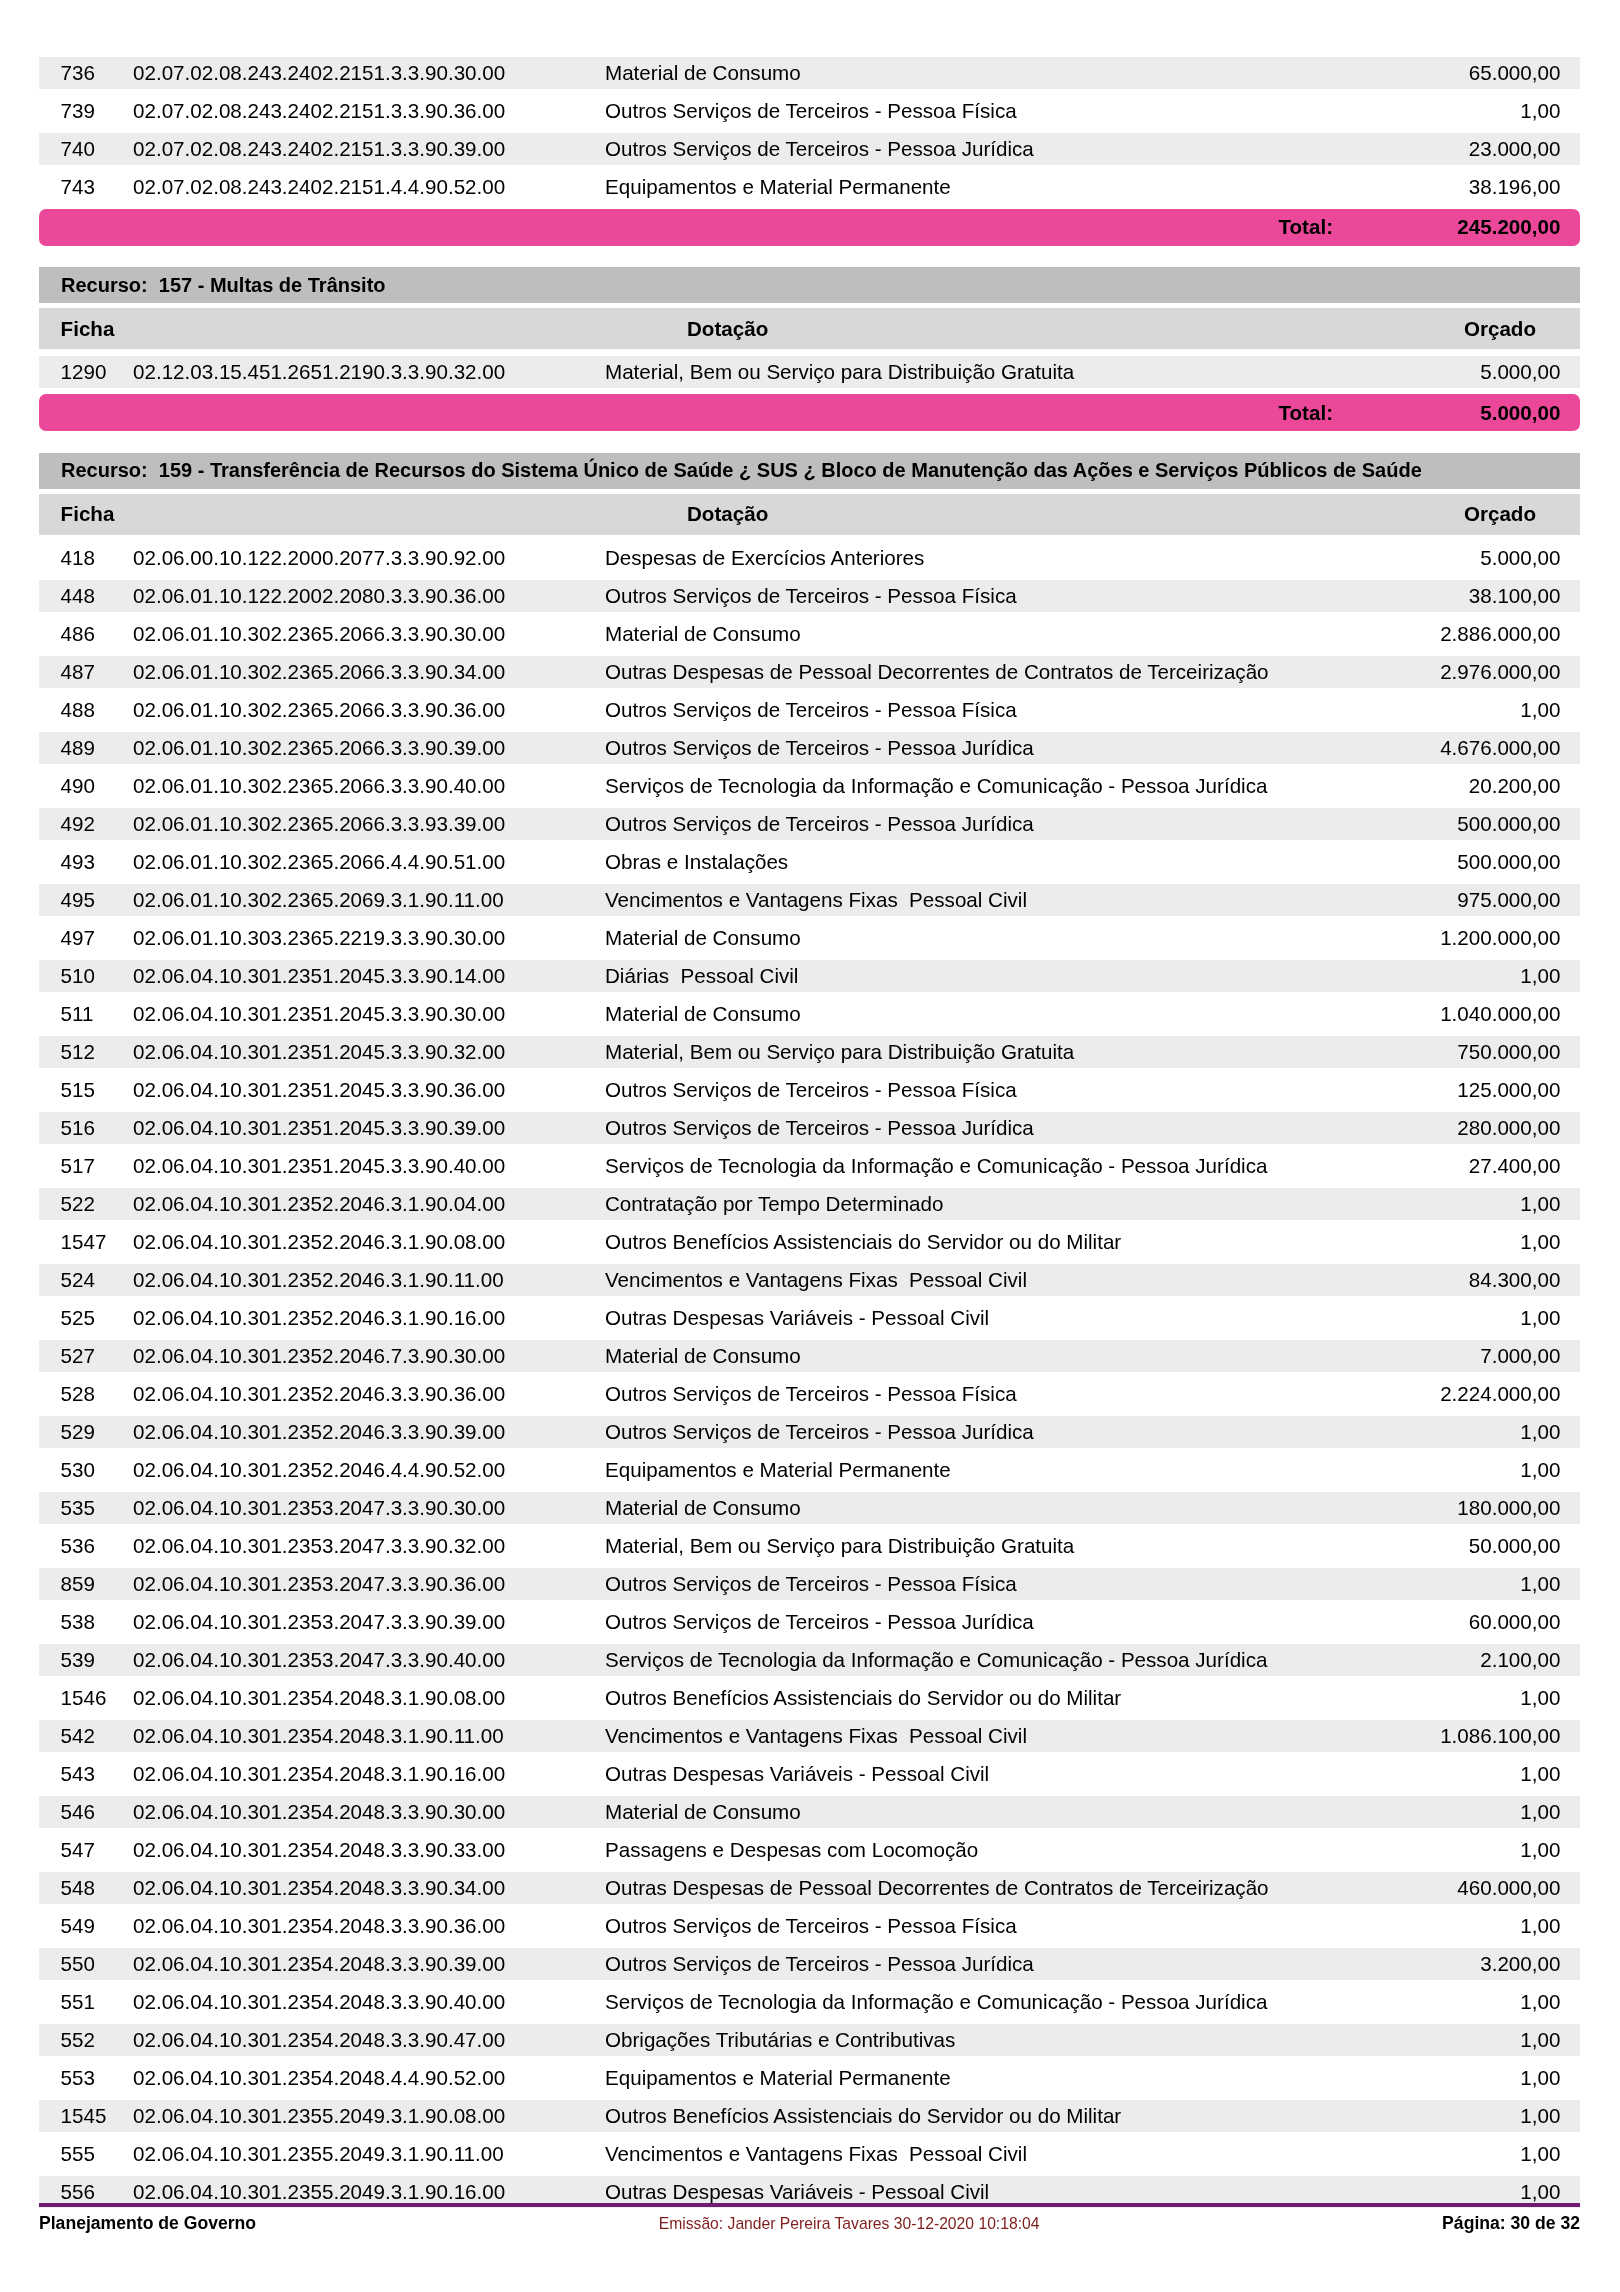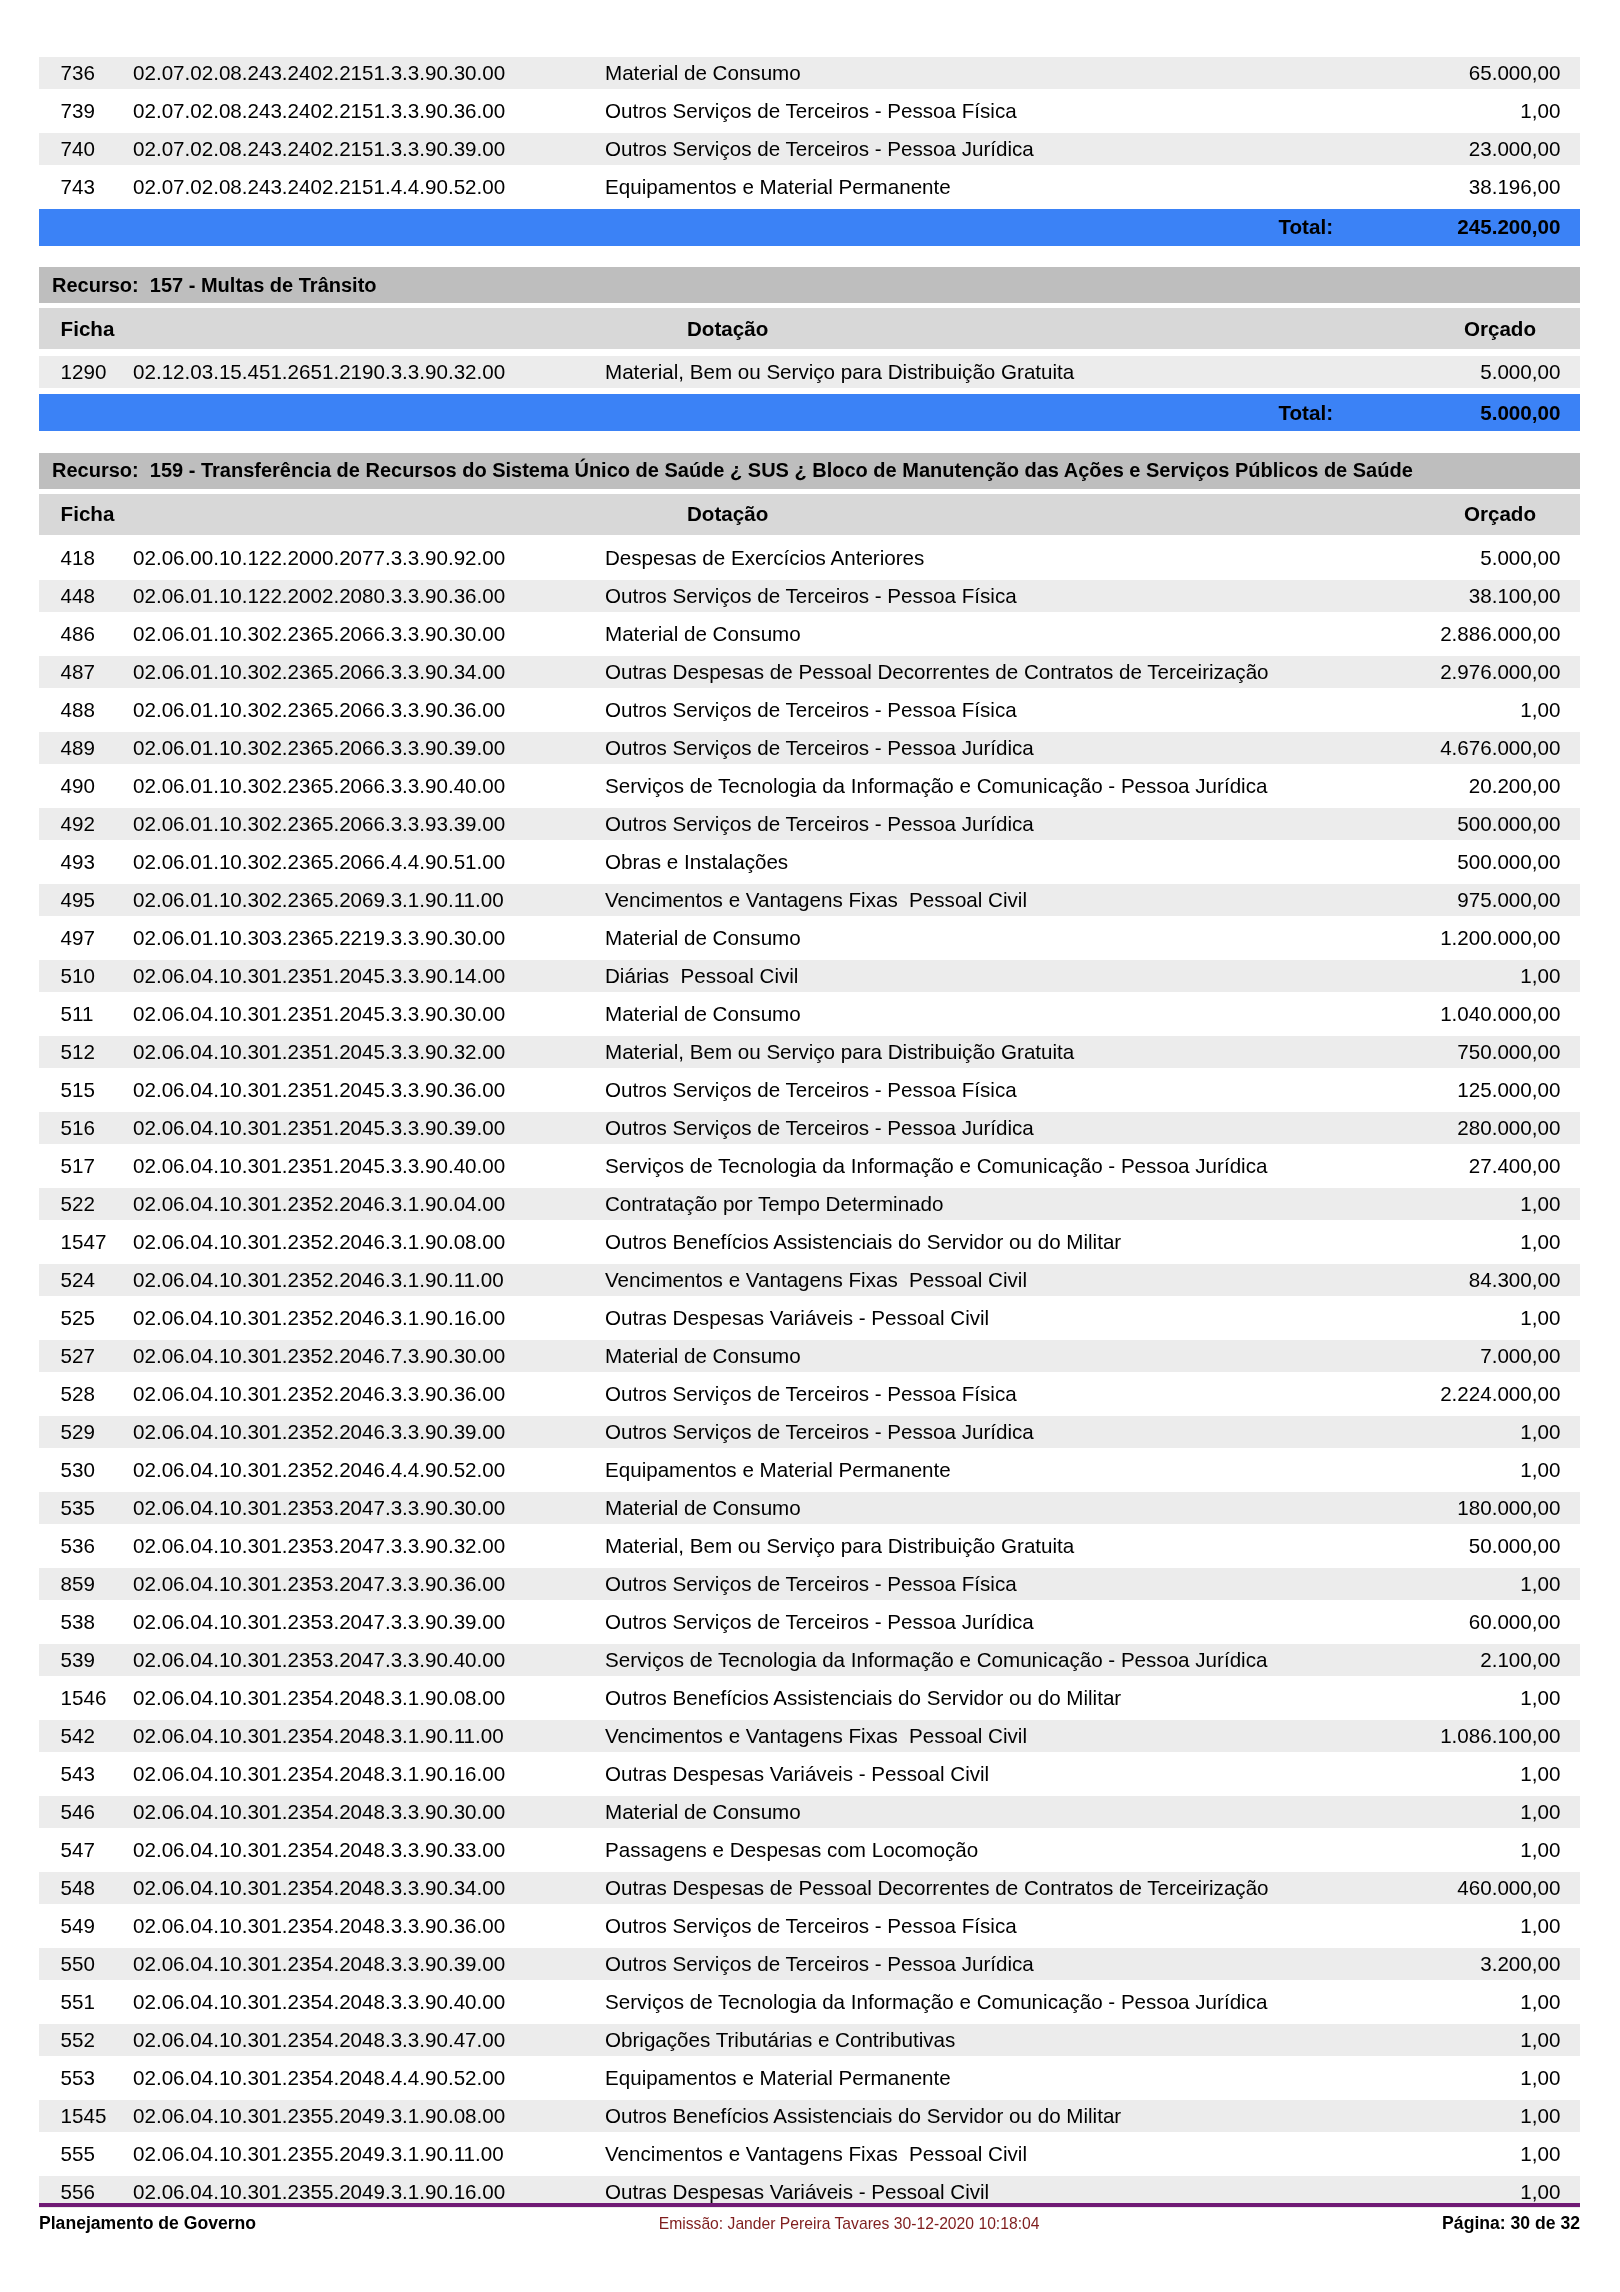--- a/index.html
+++ b/index.html
@@ -9,21 +9,21 @@
     background:#fff;
     font-family:"Liberation Sans",sans-serif;
     font-size:20.6px;color:#000;
     overflow:hidden;
   }
   .content{position:absolute;left:39px;top:54px;width:1541px;}
   .section{margin-bottom:21.6px;}
   .rbar{
     height:36px;background:#bebebe;
     display:flex;align-items:center;
-    font-weight:bold;padding-left:13px;
+    font-weight:bold;padding-left:22px;
     white-space:pre;overflow:hidden;
     font-size:20px;
     margin-bottom:4.9px;
     box-sizing:border-box;
     text-align:right;
   }
   .hdr{
     height:41px;background:#d8d8d8;
     display:flex;align-items:center;
     font-weight:bold;margin-bottom:3.9px;
@@ -37,23 +37,24 @@
   }
   .row.shaded{
     background:#ececec;
     box-shadow:inset 0 2.9px 0 #fff, inset 0 -2.9px 0 #fff;
   }
   .c-ficha{width:94px;padding-left:21.6px;box-sizing:border-box;flex-shrink:0;}
   .c-code{width:472px;box-sizing:border-box;flex-shrink:0;white-space:pre;}
   .c-desc{flex:1;white-space:pre;overflow:hidden;}
   .c-val{width:208px;text-align:right;padding-right:19.6px;box-sizing:border-box;flex-shrink:0;}
   .total{
-    height:37px;background:#3b82f6;margin-top:2.9px;
+    height:37px;background:#ec4899;margin-top:2.9px;
     display:flex;align-items:center;font-weight:bold;
     box-sizing:border-box;
+    border-radius:7px;
   }
   .total .spacer{flex:1;}
   .total .t-label{padding-right:39px;}
   .footer{
     position:absolute;left:39px;top:2203px;width:1541px;
     border-top:4px solid #701a75;
     padding-top:5.9px;
     display:flex;align-items:baseline;
   }
   .f-left{font-weight:bold;font-size:17.6px;}

